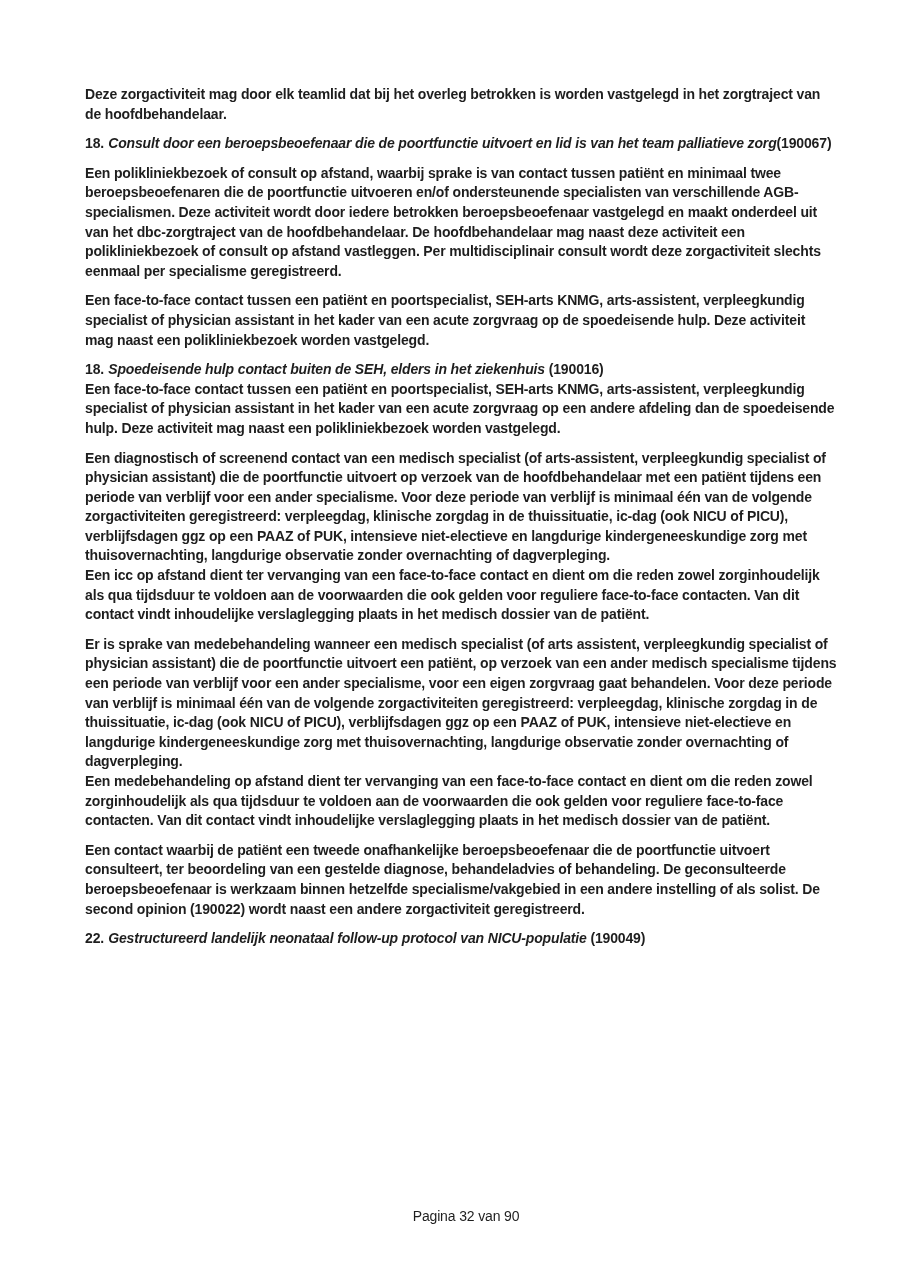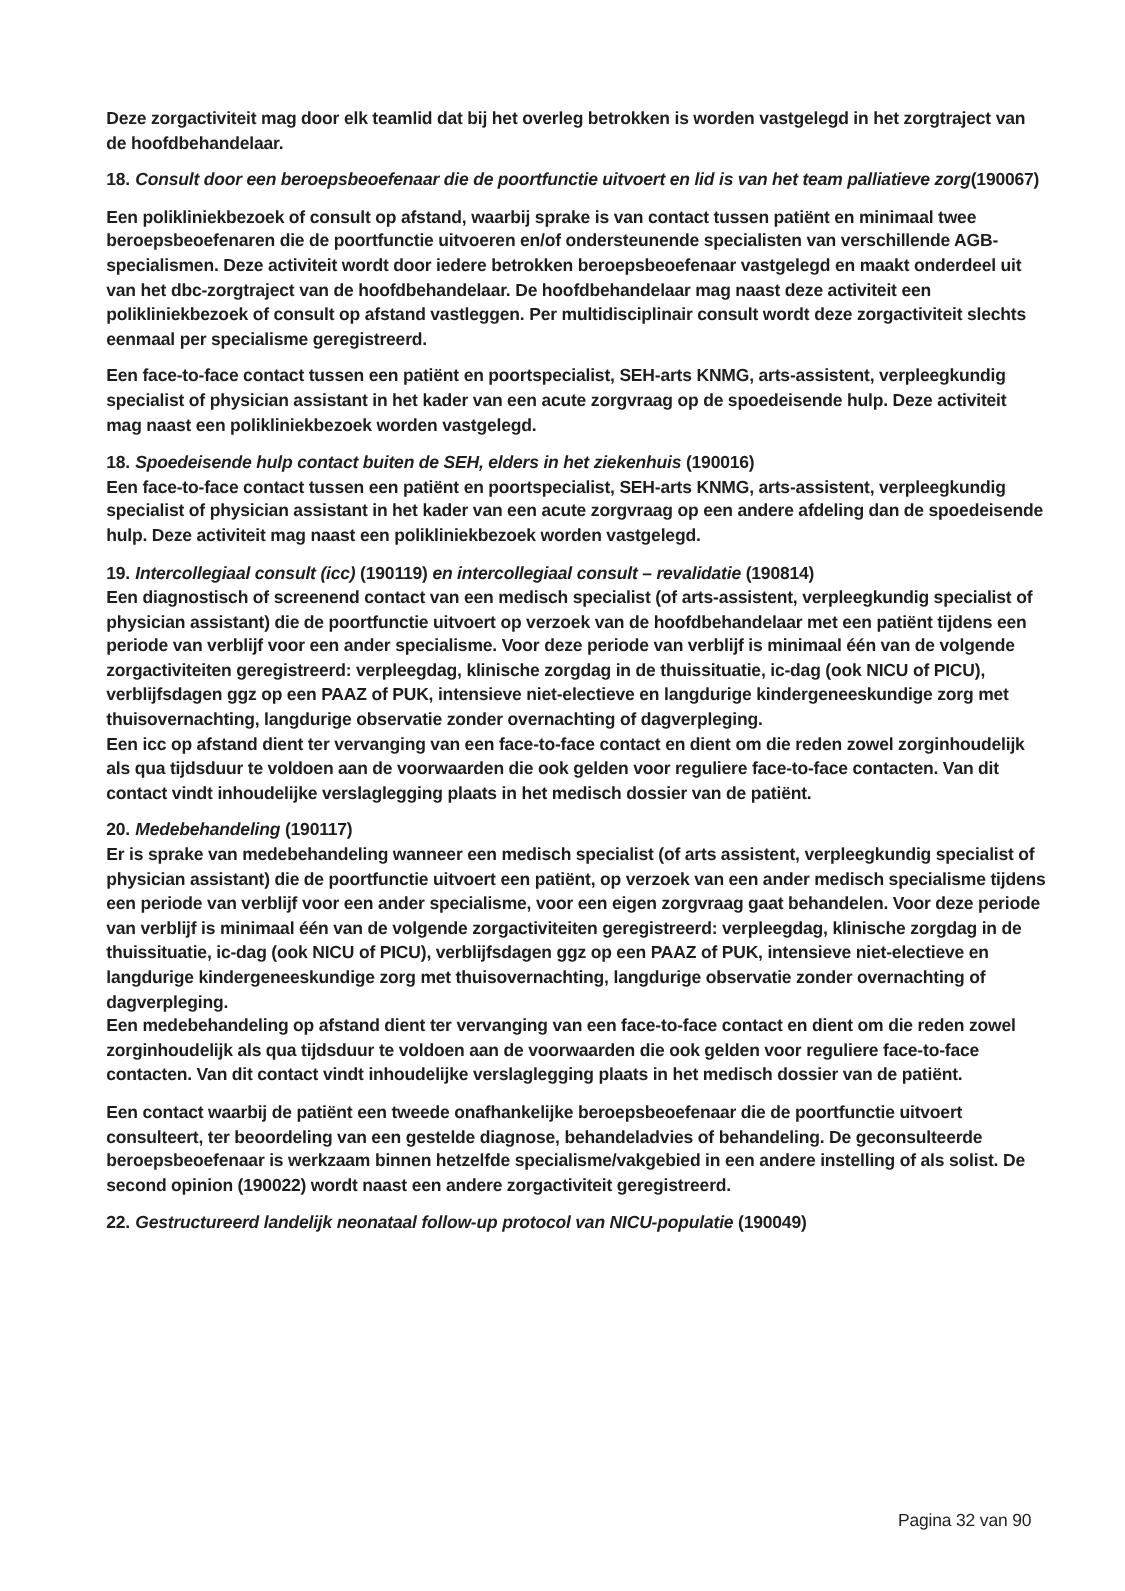--- a/index.html
+++ b/index.html
@@ -34,25 +34,25 @@
     margin-top: 10px;
   }
   .heading .num {
     margin-right: 0.3em;
   }
   .heading .it {
     font-style: italic;
   }
   .footer {
     position: absolute;
-    left: 73px;
+    left: 90px;
     top: 1207px;
     width: 752px;
     display: flex;
-    justify-content: flex-end;
+    justify-content: center;
     font-size: 14px;
     line-height: 19.6px;
     letter-spacing: -0.15px;
   }
 </style>
 </head>
 <body>
 
 <div class="page">
   <div class="content">
@@ -75,29 +75,27 @@
   </div>
 
   <div class="section">
     <p class="heading"><span class="num">18.</span><span class="segs"><span class="it">Spoedeisende hulp contact buiten de SEH, elders in het ziekenhuis</span><span> (190016)</span></span></p>
     <div class="body">
             <p>Een face-to-face contact tussen een patiënt en poortspecialist, SEH-arts KNMG, arts-assistent, verpleegkundig specialist of physician assistant in het kader van een acute zorgvraag op een andere afdeling dan de spoedeisende hulp. Deze activiteit mag naast een polikliniekbezoek worden vastgelegd.</p>
           </div>
   </div>
 
   <div class="section">
-    <p class="heading"><span class="num">19.</span><span class="segs"><span class="it">Intercollegiaal consult (icc)</span><span> (190119) </span><span class="it">en intercollegiaal consult – revalidatie</span><span> (190814)</span></span></p>
     <div class="body">
             <p>Een diagnostisch of screenend contact van een medisch specialist (of arts-assistent, verpleegkundig specialist of physician assistant) die de poortfunctie uitvoert op verzoek van de hoofdbehandelaar met een patiënt tijdens een periode van verblijf voor een ander specialisme. Voor deze periode van verblijf is minimaal één van de volgende zorgactiviteiten geregistreerd: verpleegdag, klinische zorgdag in de thuissituatie, ic-dag (ook NICU of PICU), verblijfsdagen ggz op een PAAZ of PUK, intensieve niet-electieve en langdurige kindergeneeskundige zorg met thuisovernachting, langdurige observatie zonder overnachting of dagverpleging.</p>
             <p>Een icc op afstand dient ter vervanging van een face-to-face contact en dient om die reden zowel zorginhoudelijk als qua tijdsduur te voldoen aan de voorwaarden die ook gelden voor reguliere face-to-face contacten. Van dit contact vindt inhoudelijke verslaglegging plaats in het medisch dossier van de patiënt.</p>
           </div>
   </div>
 
   <div class="section">
-    <p class="heading"><span class="num">20.</span><span class="segs"><span class="it">Medebehandeling</span><span> (190117)</span></span></p>
     <div class="body">
             <p>Er is sprake van medebehandeling wanneer een medisch specialist (of arts assistent, verpleegkundig specialist of physician assistant) die de poortfunctie uitvoert een patiënt, op verzoek van een ander medisch specialisme tijdens een periode van verblijf voor een ander specialisme, voor een eigen zorgvraag gaat behandelen. Voor deze periode van verblijf is minimaal één van de volgende zorgactiviteiten geregistreerd: verpleegdag, klinische zorgdag in de thuissituatie, ic-dag (ook NICU of PICU), verblijfsdagen ggz op een PAAZ of PUK, intensieve niet-electieve en langdurige kindergeneeskundige zorg met thuisovernachting, langdurige observatie zonder overnachting of dagverpleging.</p>
             <p>Een medebehandeling op afstand dient ter vervanging van een face-to-face contact en dient om die reden zowel zorginhoudelijk als qua tijdsduur te voldoen aan de voorwaarden die ook gelden voor reguliere face-to-face contacten. Van dit contact vindt inhoudelijke verslaglegging plaats in het medisch dossier van de patiënt.</p>
           </div>
   </div>
 
   <div class="section">
     <div class="body">
             <p>Een contact waarbij de patiënt een tweede onafhankelijke beroepsbeoefenaar die de poortfunctie uitvoert consulteert, ter beoordeling van een gestelde diagnose, behandeladvies of behandeling. De geconsulteerde beroepsbeoefenaar is werkzaam binnen hetzelfde specialisme/vakgebied in een andere instelling of als solist. De second opinion (190022) wordt naast een andere zorgactiviteit geregistreerd.</p>
           </div>

